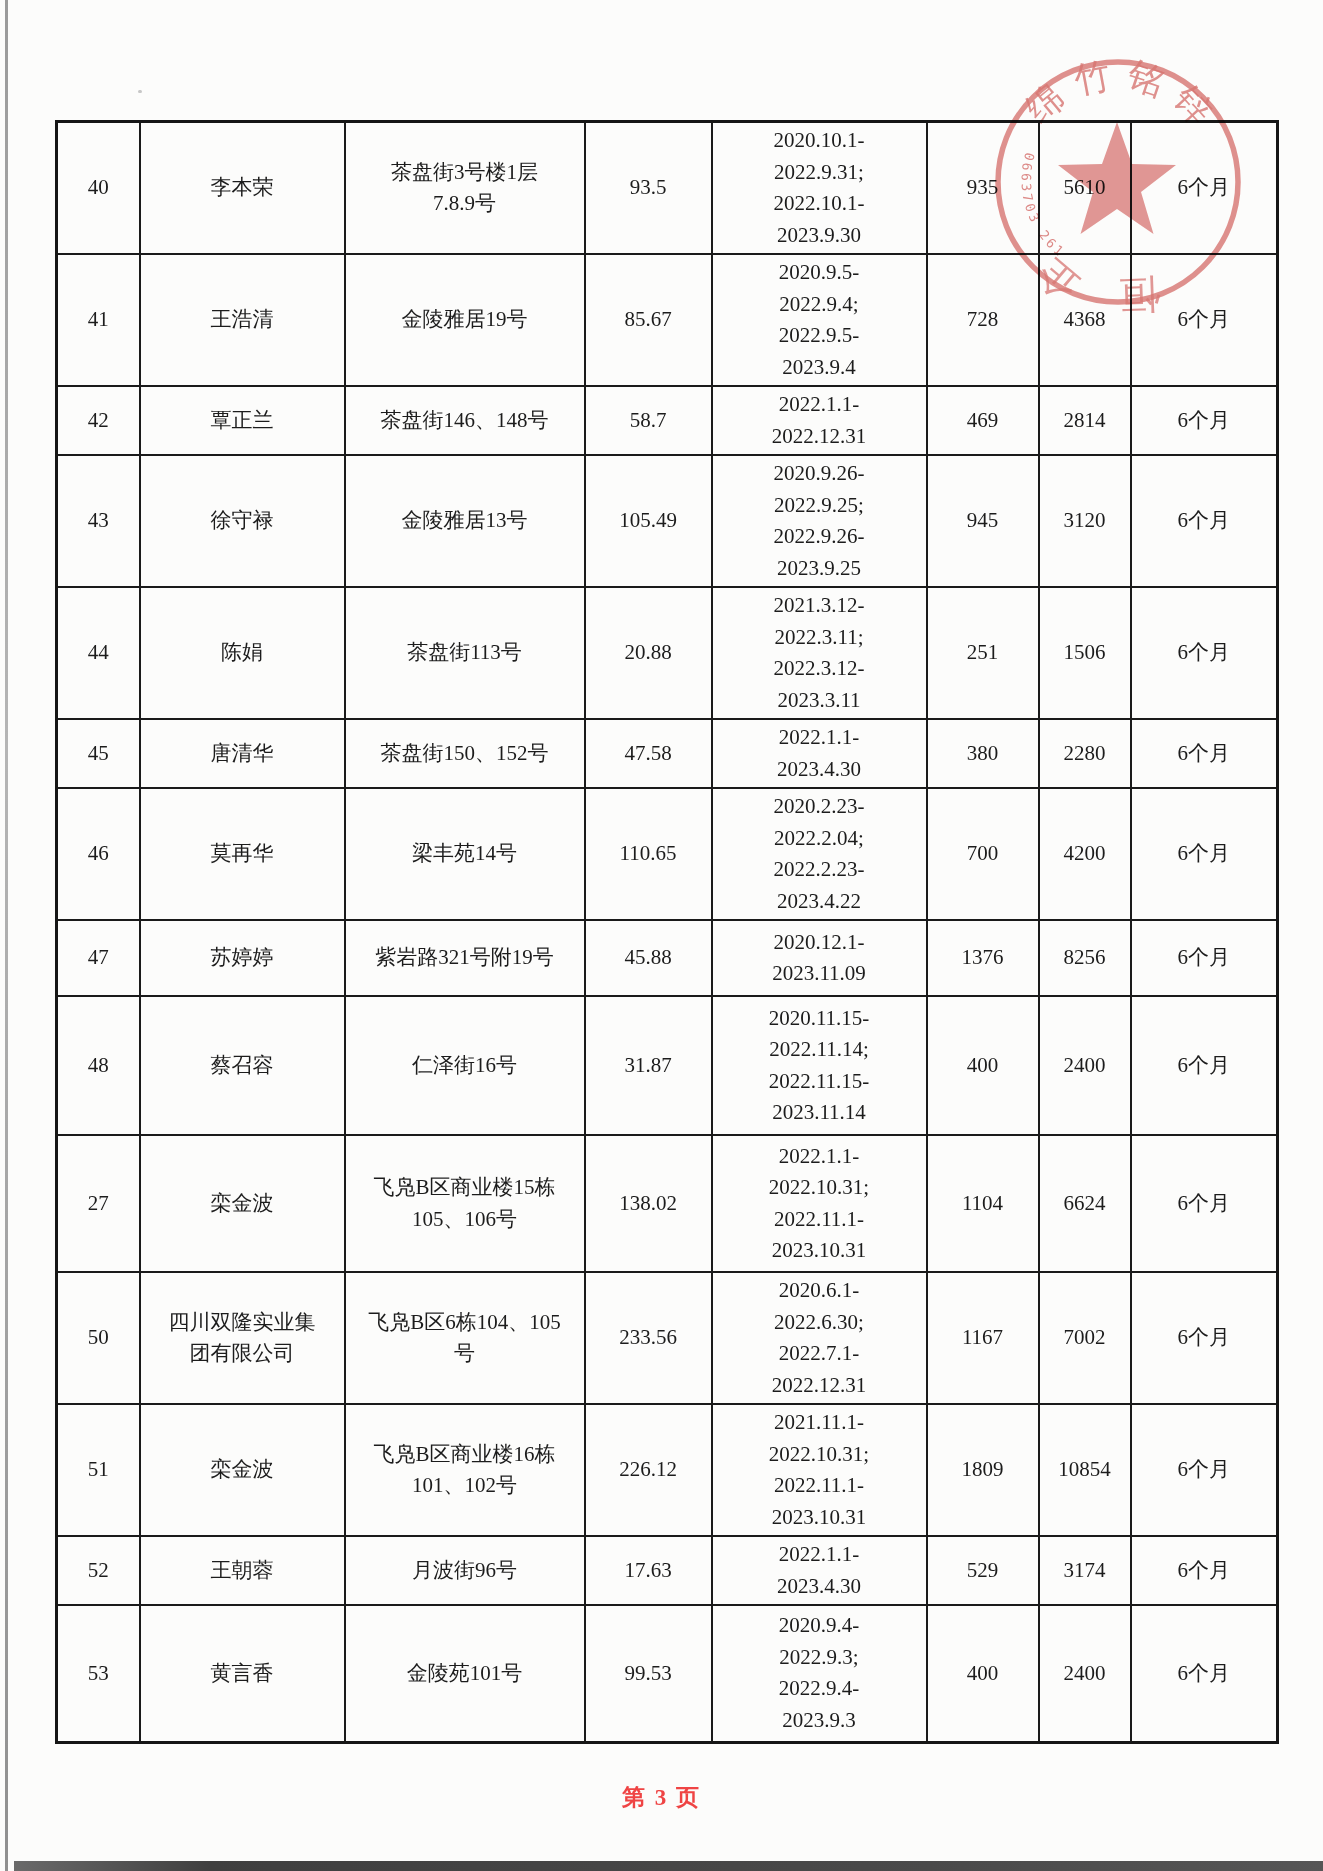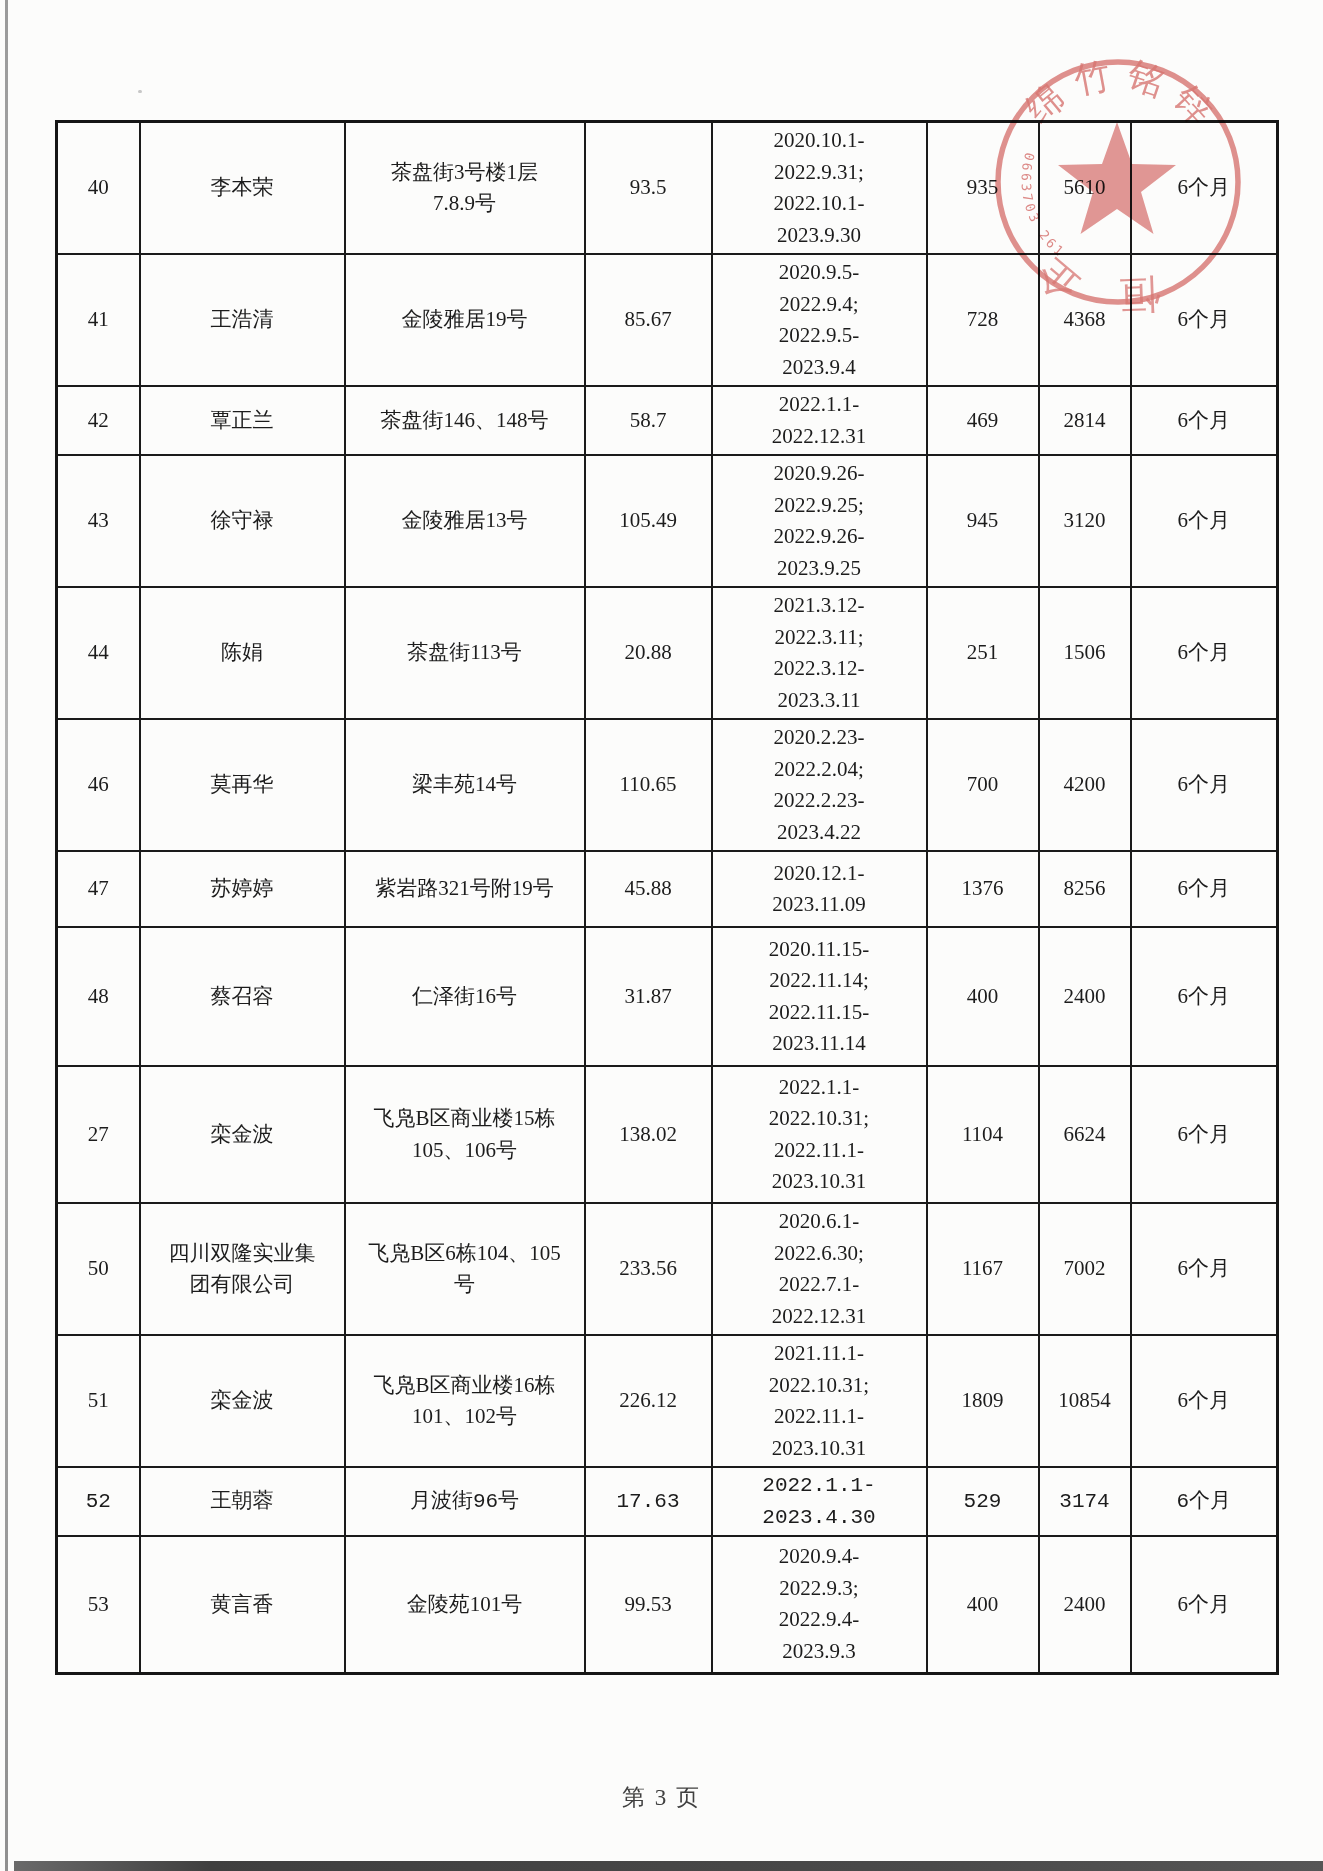--- a/index.html
+++ b/index.html
@@ -33,21 +33,21 @@
     font-size:21px;line-height:1.5;
     white-space:pre-line;
     padding:2px 4px;
     color:#1c1c1c;
   }
   table.rent{border:3px solid #161616;}
 
   
   .footer{
     position:absolute;left:0;top:1782px;width:100%;
-    text-align:center;font-size:23px;letter-spacing:2px;color:#404040;
+    text-align:center;font-size:23px;letter-spacing:2px;color:#ef4444;font-weight:bold;
   }
 
   
   .stamp{
     position:absolute;left:980px;top:44px;width:280px;height:280px;
     mix-blend-mode:multiply;opacity:.88;pointer-events:none;
   }
 </style>
 </head>
 <body>
@@ -127,20 +127,31 @@
       <td>茶盘街113号</td>
       <td>20.88</td>
       <td>2021.3.12-
 2022.3.11;
 2022.3.12-
 2023.3.11</td>
       <td>251</td>
       <td>1506</td>
       <td>6个月</td>
     </tr>
+          <tr style="height: 64px;">
+      <td>45</td>
+      <td>唐清华</td>
+      <td>茶盘街150、152号</td>
+      <td>47.58</td>
+      <td>2022.1.1-
+2023.4.30</td>
+      <td>380</td>
+      <td>2280</td>
+      <td>6个月</td>
+    </tr>
           <tr style="height: 113px;">
       <td>46</td>
       <td>莫再华</td>
       <td>梁丰苑14号</td>
       <td>110.65</td>
       <td>2020.2.23-
 2022.2.04;
 2022.2.23-
 2023.4.22</td>
       <td>700</td>
@@ -207,21 +218,21 @@
 101、102号</td>
       <td>226.12</td>
       <td>2021.11.1-
 2022.10.31;
 2022.11.1-
 2023.10.31</td>
       <td>1809</td>
       <td>10854</td>
       <td>6个月</td>
     </tr>
-          <tr style="height: 66px; font-family: Liberation Mono, monospace;">
+          <tr style="height: 66px;">
       <td>52</td>
       <td>王朝蓉</td>
       <td>月波街96号</td>
       <td>17.63</td>
       <td>2022.1.1-
 2023.4.30</td>
       <td>529</td>
       <td>3174</td>
       <td>6个月</td>
     </tr>

